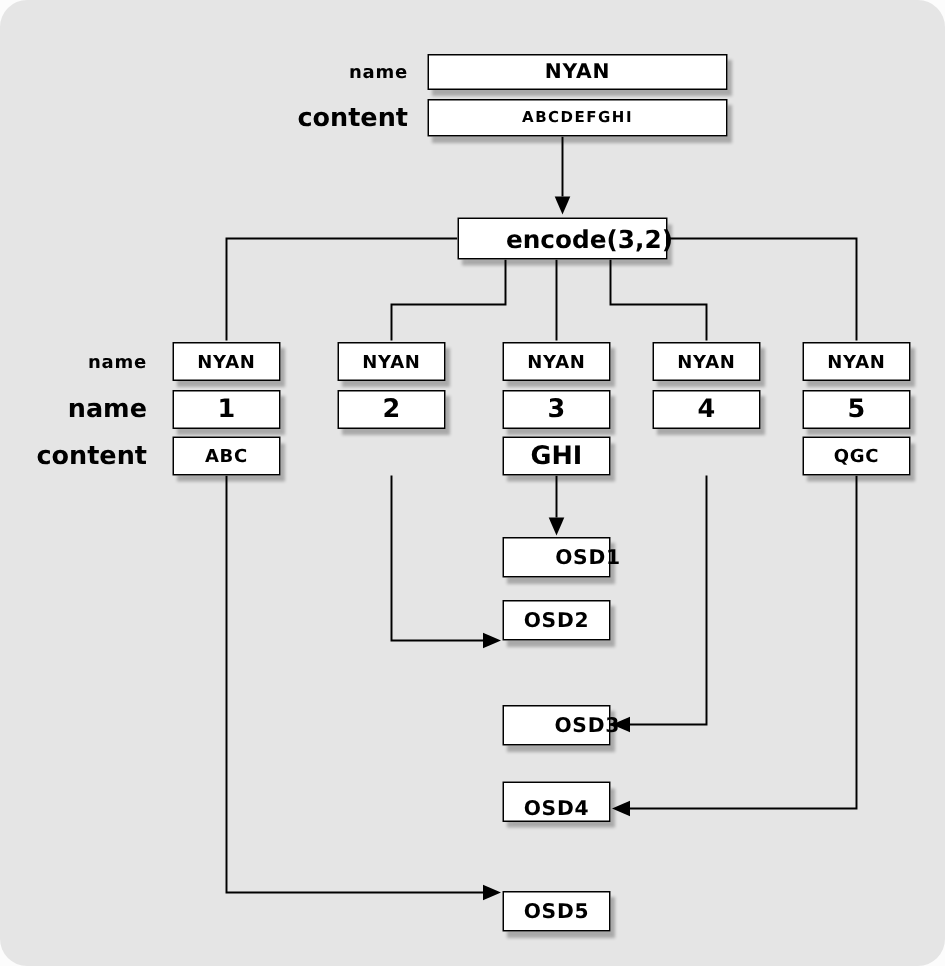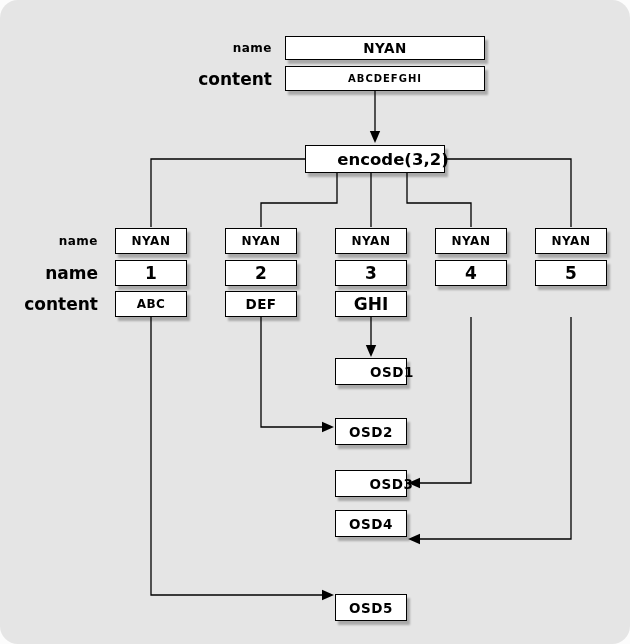--- a/index.html
+++ b/index.html
@@ -91,23 +91,20 @@
   <div class="box" style="left:115px;top:291px;width:72px;height:26px;">
     <span class="t-bold-sm">ABC</span>
   </div>
 
   <div class="box" style="left:225px;top:228px;width:72px;height:26px;">
     <span class="t-bold-sm">NYAN</span>
   </div>
   <div class="box" style="left:225px;top:260px;width:72px;height:26px;">
     <span class="t-reg-lg">2</span>
   </div>
-  <div class="box" style="left:225px;top:291px;width:72px;height:26px;">
-    <span class="t-bold-md">DEF</span>
-  </div>
 
   <div class="box" style="left:335px;top:228px;width:72px;height:26px;">
     <span class="t-bold-sm">NYAN</span>
   </div>
   <div class="box" style="left:335px;top:260px;width:72px;height:26px;">
     <span class="t-reg-lg">3</span>
   </div>
   <div class="box" style="left:335px;top:291px;width:72px;height:26px;">
     <span class="t-reg-lg">GHI</span>
   </div>
@@ -118,30 +115,33 @@
   <div class="box" style="left:435px;top:260px;width:72px;height:26px;">
     <span class="t-reg-lg">4</span>
   </div>
 
   <div class="box" style="left:535px;top:228px;width:72px;height:26px;">
     <span class="t-bold-sm">NYAN</span>
   </div>
   <div class="box" style="left:535px;top:260px;width:72px;height:26px;">
     <span class="t-reg-lg">5</span>
   </div>
+  <div class="box" style="left:535px;top:291px;width:72px;height:26px;">
+    <span class="t-bold-sm">QGC</span>
+  </div>
 
   <div class="box" style="left:335px;top:358px;width:72px;height:27px;padding-left:42px;">
     <span class="t-bold-md">OSD1</span>
   </div>
-  <div class="box" style="left:335px;top:418px;width:72px;height:27px;">
+  <div class="box" style="left:335px;top:400px;width:72px;height:27px;">
     <span class="t-bold-md">OSD2</span>
   </div>
   <div class="box" style="left:335px;top:470px;width:72px;height:27px;padding-left:41px;">
     <span class="t-bold-md">OSD3</span>
   </div>
-  <div class="box" style="left:335px;top:510px;width:72px;height:27px;">
+  <div class="box" style="left:335px;top:521px;width:72px;height:27px;align-items:flex-end;">
     <span class="t-bold-md">OSD4</span>
   </div>
   <div class="box" style="left:335px;top:594px;width:72px;height:27px;text-align:center;">
     <span class="t-bold-md">OSD5</span>
   </div>
 
 </div>
 
 </body></html>

